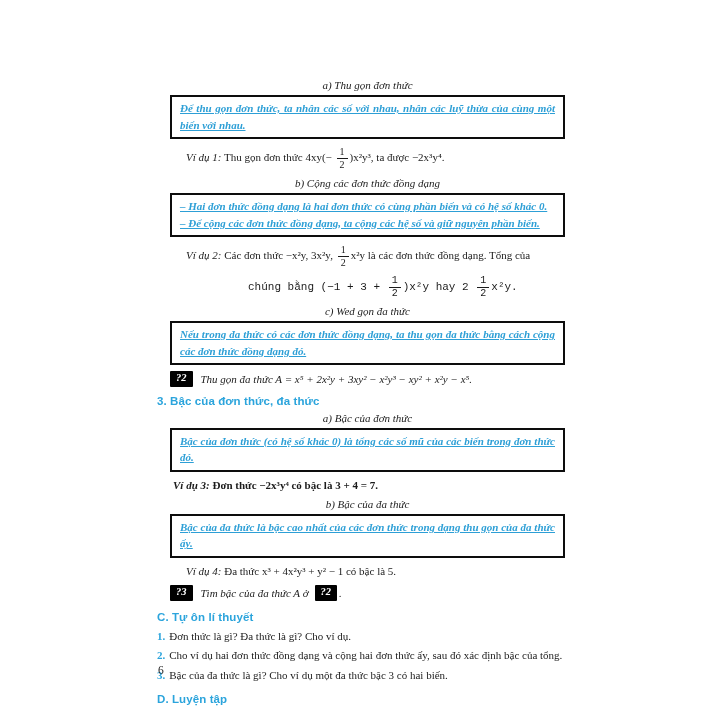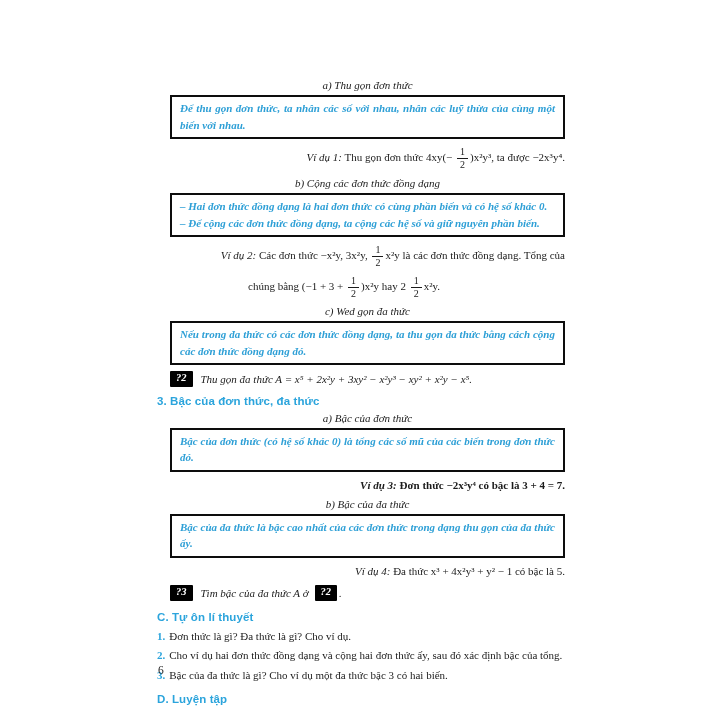--- a/index.html
+++ b/index.html
@@ -38,33 +38,34 @@
   }
   .rulebox{
     border:2px solid #0d0d0d;
     margin:2px 0 6px 13px;
     padding:3px 8px 4px 8px;
     color:var(--boxtext);
     font-style:italic;
     font-weight:bold;
     line-height:1.5;
     text-align:justify;
+    text-decoration:underline;
   }
   .rulebox p{margin:0;}
   .rulebox .dash-item{padding-left:12px;text-indent:-12px;}
   .example{
     margin:5px 0 5px 29px;
     line-height:1.4;
-    text-align:right;
   }
   .example .vd{font-style:italic;}
   .example.tall{margin-top:7px;margin-bottom:7px;}
   .example-cont{
     margin:1px 0 6px 91px;
     line-height:1.4;
+    font-family:Liberation Mono, monospace;
   }
   .qline{
     margin:6px 0 7px 13px;
     font-style:italic;
     display:flex;
     align-items:center;
     flex-wrap:wrap;
   }
   .qbadge{
     display:inline-block;

